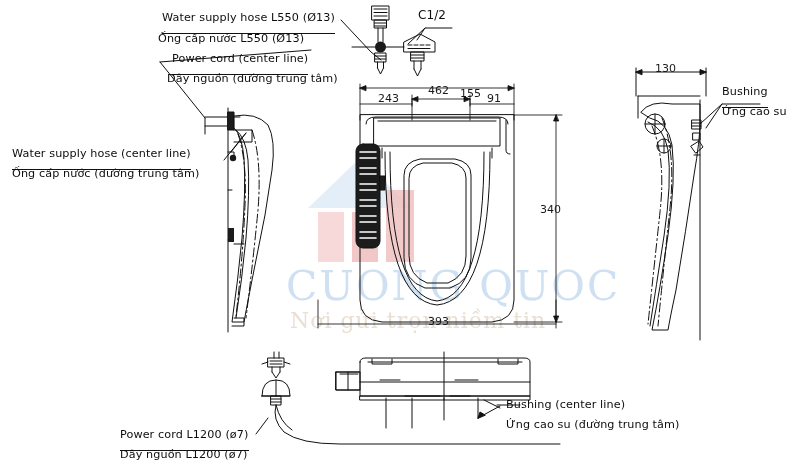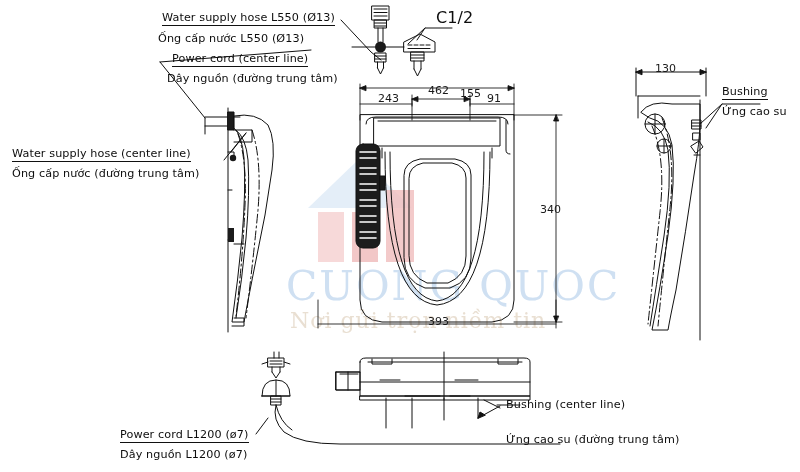--- a/index.html
+++ b/index.html
@@ -13,21 +13,21 @@
   svg{display:block;}
   .lbl{
     position:absolute;
     font-family:"DejaVu Sans","Liberation Sans",sans-serif;
     color:#0d0d0d;
     white-space:nowrap;
     line-height:1.28;
   }
   .lbl-en{font-size:11.2px;letter-spacing:.1px;}
   .lbl-vi{font-size:11.2px;letter-spacing:.1px;}
-  .ul{border-bottom:1.15px solid #111;padding-bottom:0px;display:inline-block;}
+  .ul{border-bottom:1.15px solid #111;padding-bottom:8px;display:inline-block;}
   .dim{
     position:absolute;
     font-size:11px;
     color:#1a1a1a;
     font-family:"DejaVu Sans","Liberation Sans",sans-serif;
     white-space:nowrap;
   }
   .wm-text{
     position:absolute;
     font-family:"DejaVu Serif","Liberation Serif",serif;
@@ -284,29 +284,29 @@
   <div class="lbl lbl-en" style="left:172px;top:52px;">
     <span class="ul">Power cord (center line)</span>
   </div>
   <div class="lbl lbl-en" style="left:12px;top:147px;">
     <span class="ul">Water supply hose (center line)</span>
   </div>
 
   <div class="lbl lbl-vi" style="left:167px;top:72px;">Dây nguồn (đường trung tâm)</div>
   <div class="lbl lbl-vi" style="left:12px;top:167px;">Ống cấp nước (đường trung tâm)</div>
 
-  <div class="lbl lbl-en" style="left:436px;top:8px;font-size:16px;">C1/2</div>
+  <div class="lbl lbl-en" style="left:418px;top:8px;font-size:12px;">C1/2</div>
 
   <div class="lbl lbl-en" style="left:722px;top:85px;">
     <span class="ul">Bushing</span>
   </div>
   <div class="lbl lbl-vi" style="left:722px;top:105px;">Ứng cao su</div>
 
   <div class="lbl lbl-en" style="left:506px;top:398px;">Bushing (center line)</div>
-  <div class="lbl lbl-vi" style="left:506px;top:433px;">Ứng cao su (đường trung tâm)</div>
+  <div class="lbl lbl-vi" style="left:506px;top:418px;">Ứng cao su (đường trung tâm)</div>
 
   <div class="lbl lbl-en" style="left:120px;top:428px;">
     <span class="ul">Power cord L1200 (ø7)</span>
   </div>
   <div class="lbl lbl-vi" style="left:120px;top:448px;">Dây nguồn L1200 (ø7)</div>
 
   <div class="dim" style="left:428px;top:84px;">462</div>
   <div class="dim" style="left:378px;top:92px;">243</div>
   <div class="dim" style="left:432px;top:87px;margin-left:28px;">155</div>
   <div class="dim" style="left:487px;top:92px;">91</div>

